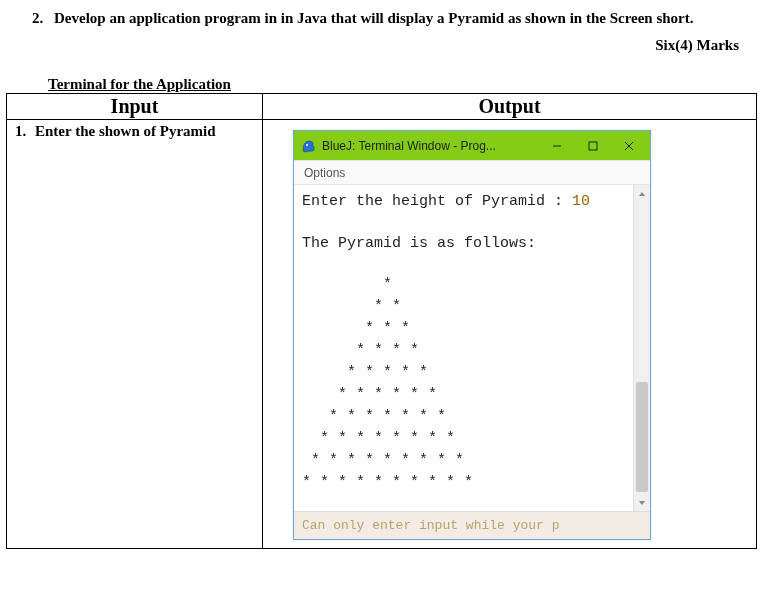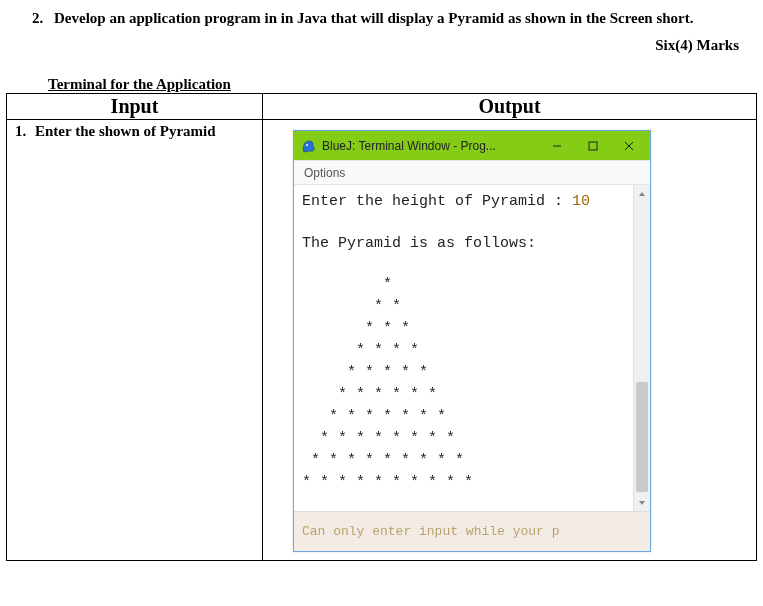--- a/index.html
+++ b/index.html
@@ -32,21 +32,21 @@
     .win-menubar { height: 24px; display: flex; align-items: center; padding: 0 10px; font-family: "Segoe UI", Arial, sans-serif; font-size: 12px; color: #555; border-bottom: 1px solid #e5e5e5; background: #f9f9f9; }
     .terminal-body { position: relative; display: flex; }
     .terminal-text { flex: 1; padding: 6px 4px 0 8px; font-family: "Consolas","Courier New",monospace; font-size: 15px; line-height: 21px; color: #222; min-height: 326px; }
     .terminal-text .blue-num { color: #a16207; }
     .terminal-pyramid { white-space: pre; font-family: "Consolas","Courier New",monospace; font-size: 15px; line-height: 22px; margin-top: 2px; }
     .terminal-scrollbar { width: 17px; background: #f0f0f0; border-left: 1px solid #e0e0e0; display: flex; flex-direction: column; }
     .sb-btn { height: 17px; display: flex; align-items: center; justify-content: center; }
     .sb-btn svg { width: 8px; height: 8px; }
     .sb-track { flex: 1; position: relative; }
     .sb-thumb { position: absolute; left: 2px; right: 2px; top: 180px; bottom: 2px; background: #c9c9c9; border-radius: 2px; }
-    .terminal-footer { height: 40px; background: #f3ece5; border-top: 1px solid #e0dcd6; display: flex; align-items: center; padding: 0 8px; font-family: "Consolas","Courier New",monospace; font-size: 13px; color: #b9a36a; white-space: nowrap; overflow: hidden; }
+    .terminal-footer { height: 28px; background: #f3ece5; border-top: 1px solid #e0dcd6; display: flex; align-items: center; padding: 0 8px; font-family: "Consolas","Courier New",monospace; font-size: 13px; color: #b9a36a; white-space: nowrap; overflow: hidden; }
   </style>
 </head>
 <body>
 
 <div class="page">
 
   <div class="q-row">
     <div class="q-num">2.</div>
     <div class="q-text">Develop an application program in in Java that will display a Pyramid as shown in the Screen short.</div>
   </div>

